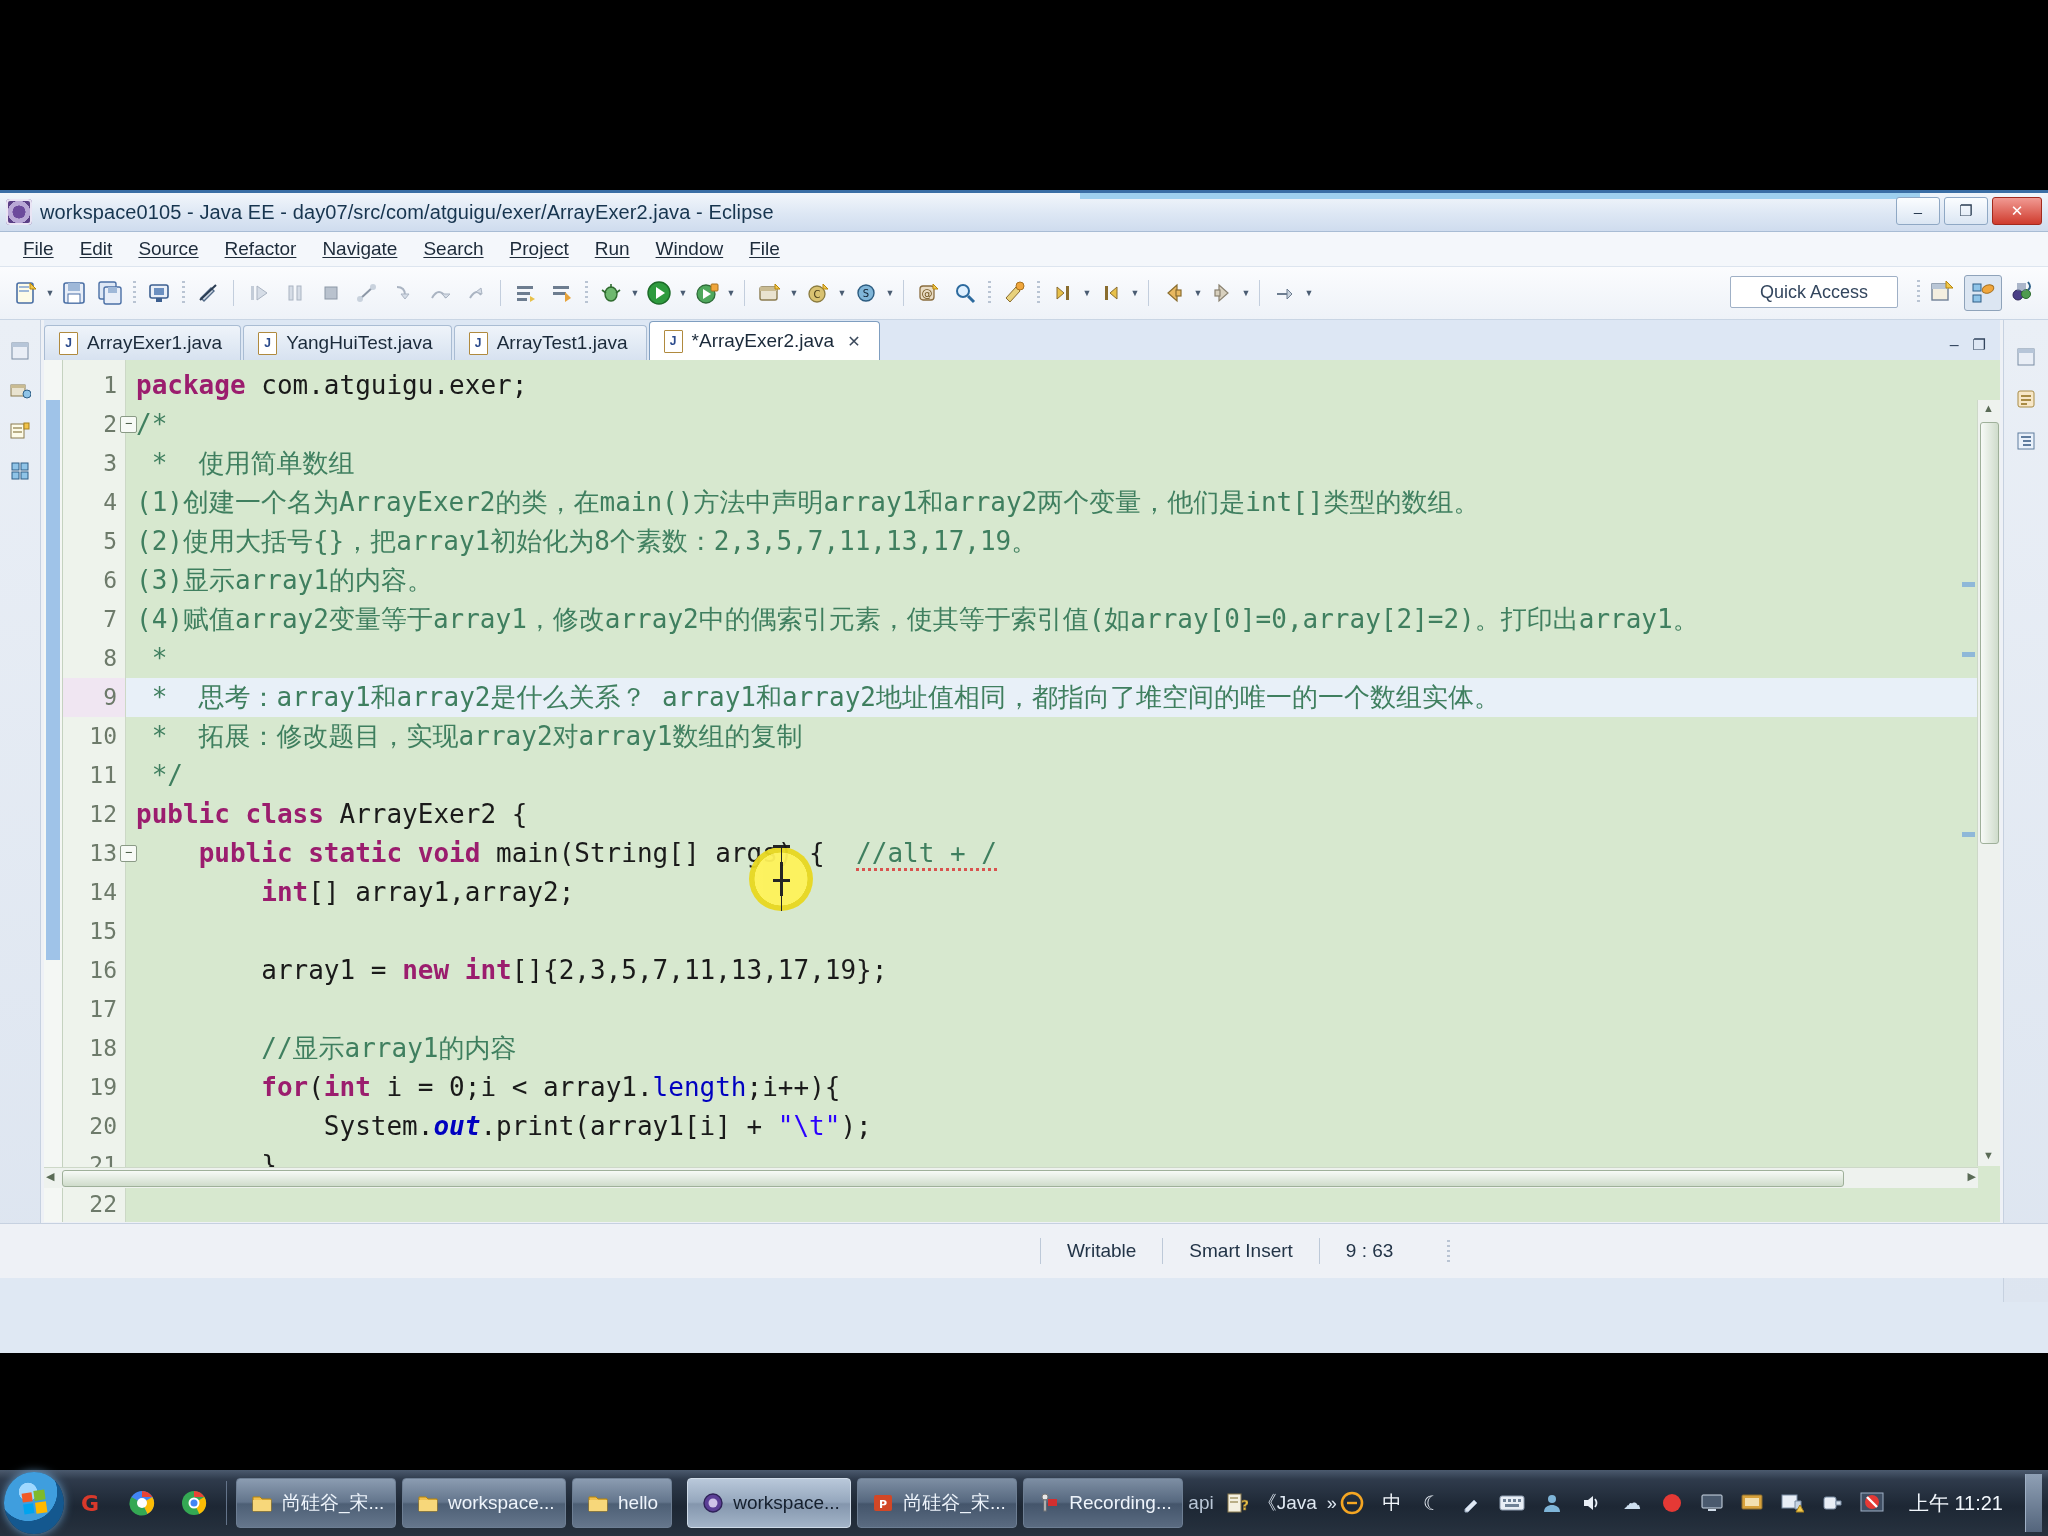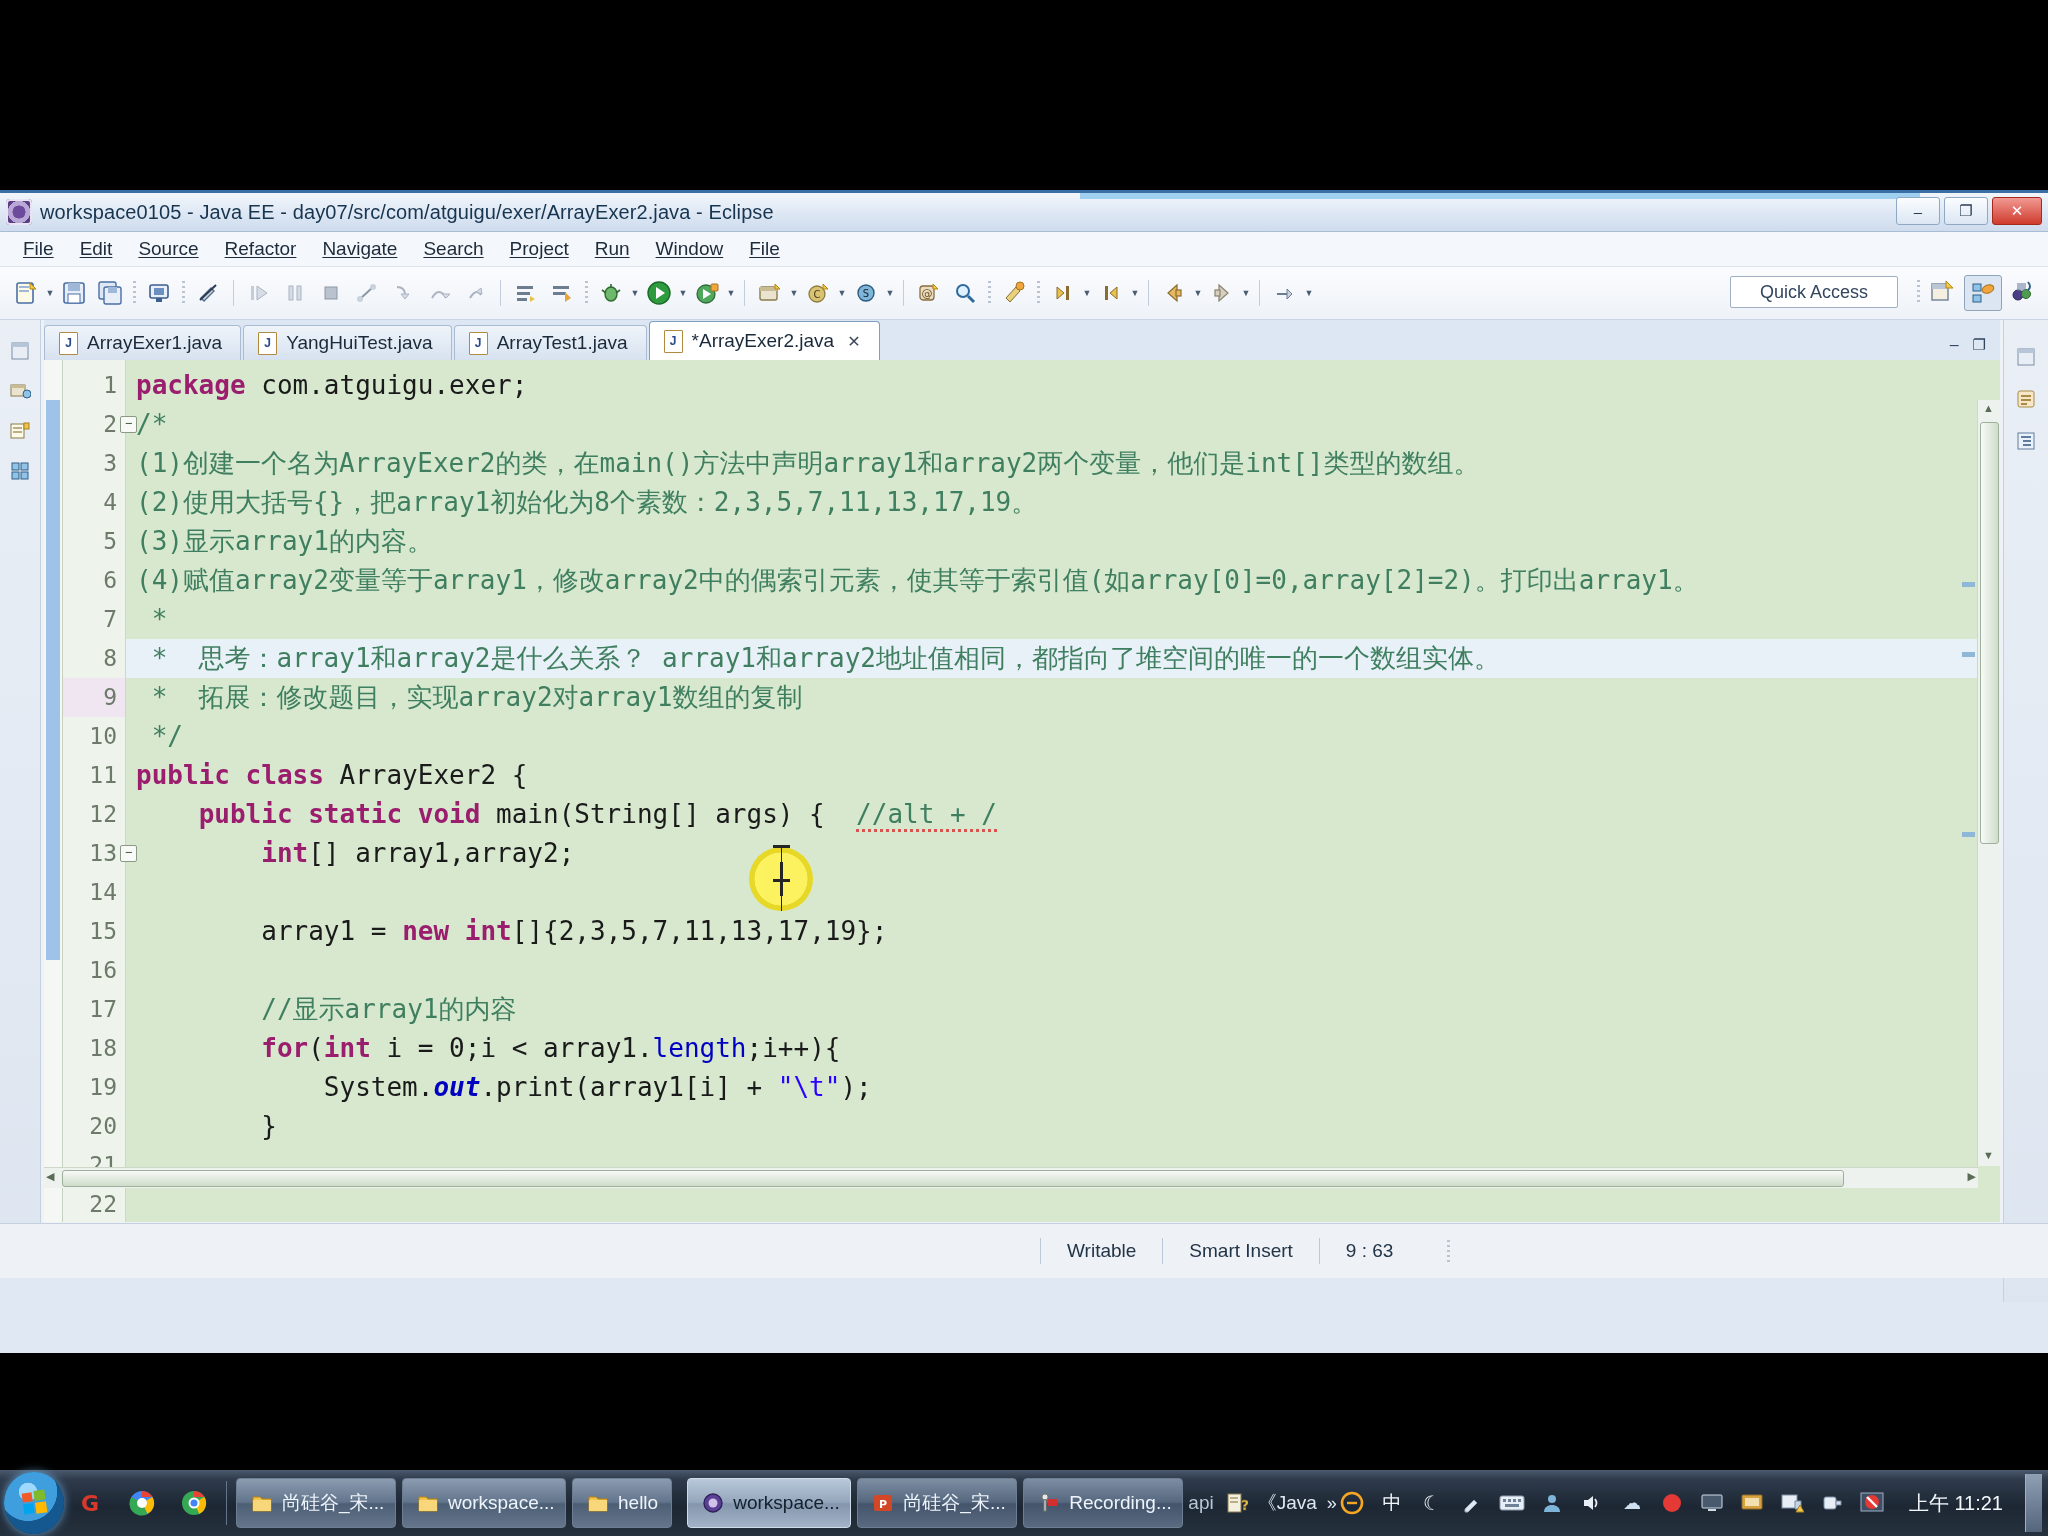--- a/index.html
+++ b/index.html
@@ -489,20 +489,21 @@
             <div class="gl">18</div>
             <div class="gl">19</div>
             <div class="gl">20</div>
             <div class="gl">21</div>
             <div class="gl">22</div>
           </div>
 
           <div id="codecol">
             <div class="cl"><span class="kw">package</span><span> com.atguigu.exer;</span></div>
             <div class="cl cm">/*</div>
+            <div class="cl cm"> *  使用简单数组</div>
             <div class="cl cm">(1)创建一个名为ArrayExer2的类，在main()方法中声明array1和array2两个变量，他们是int[]类型的数组。</div>
             <div class="cl cm">(2)使用大括号{}，把array1初始化为8个素数：2,3,5,7,11,13,17,19。</div>
             <div class="cl cm">(3)显示array1的内容。</div>
             <div class="cl cm">(4)赋值array2变量等于array1，修改array2中的偶索引元素，使其等于索引值(如array[0]=0,array[2]=2)。打印出array1。</div>
             <div class="cl cm"> *</div>
             <div class="cl cm hl"> *  思考：array1和array2是什么关系？ array1和array2地址值相同，都指向了堆空间的唯一的一个数组实体。</div>
             <div class="cl cm"> *  拓展：修改题目，实现array2对array1数组的复制</div>
             <div class="cl cm"> */</div>
             <div class="cl"><span class="kw">public class</span><span> ArrayExer2 {</span></div>
             <div class="cl">    <span class="kw">public static void</span><span> main(String[] args) { </span><span class="cm"> <span class="sq">//alt + /</span></span></div>

